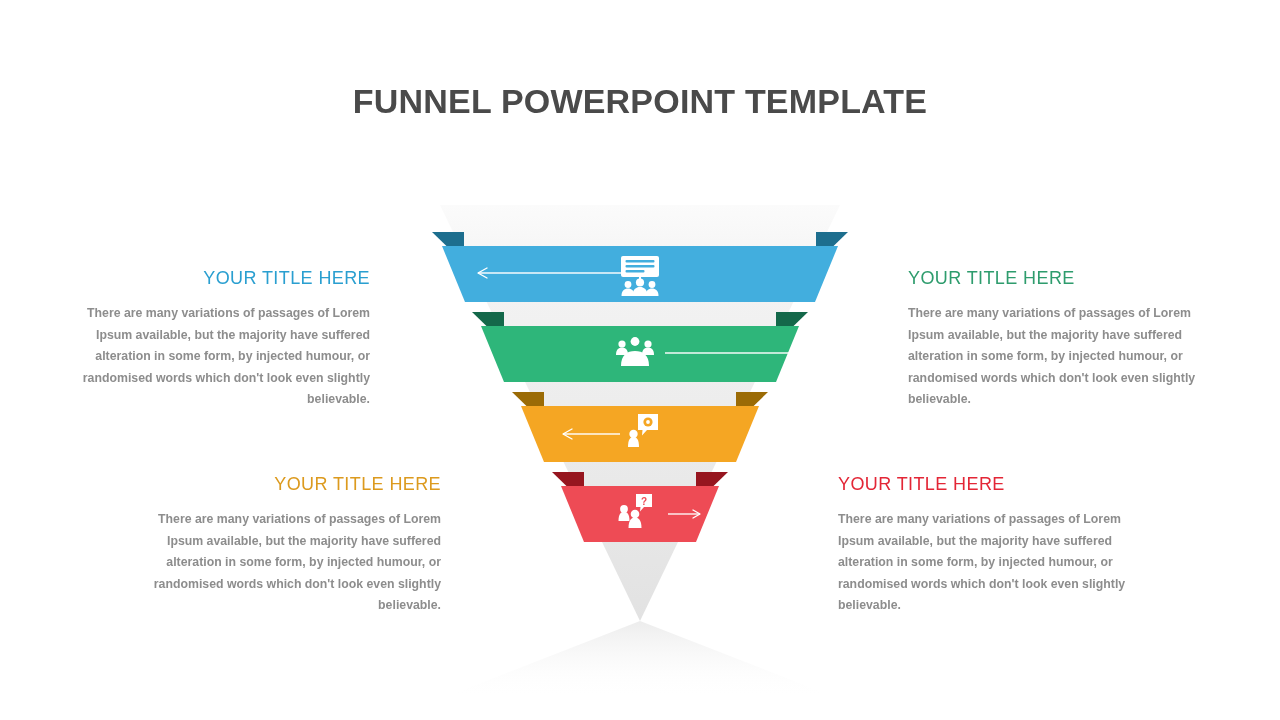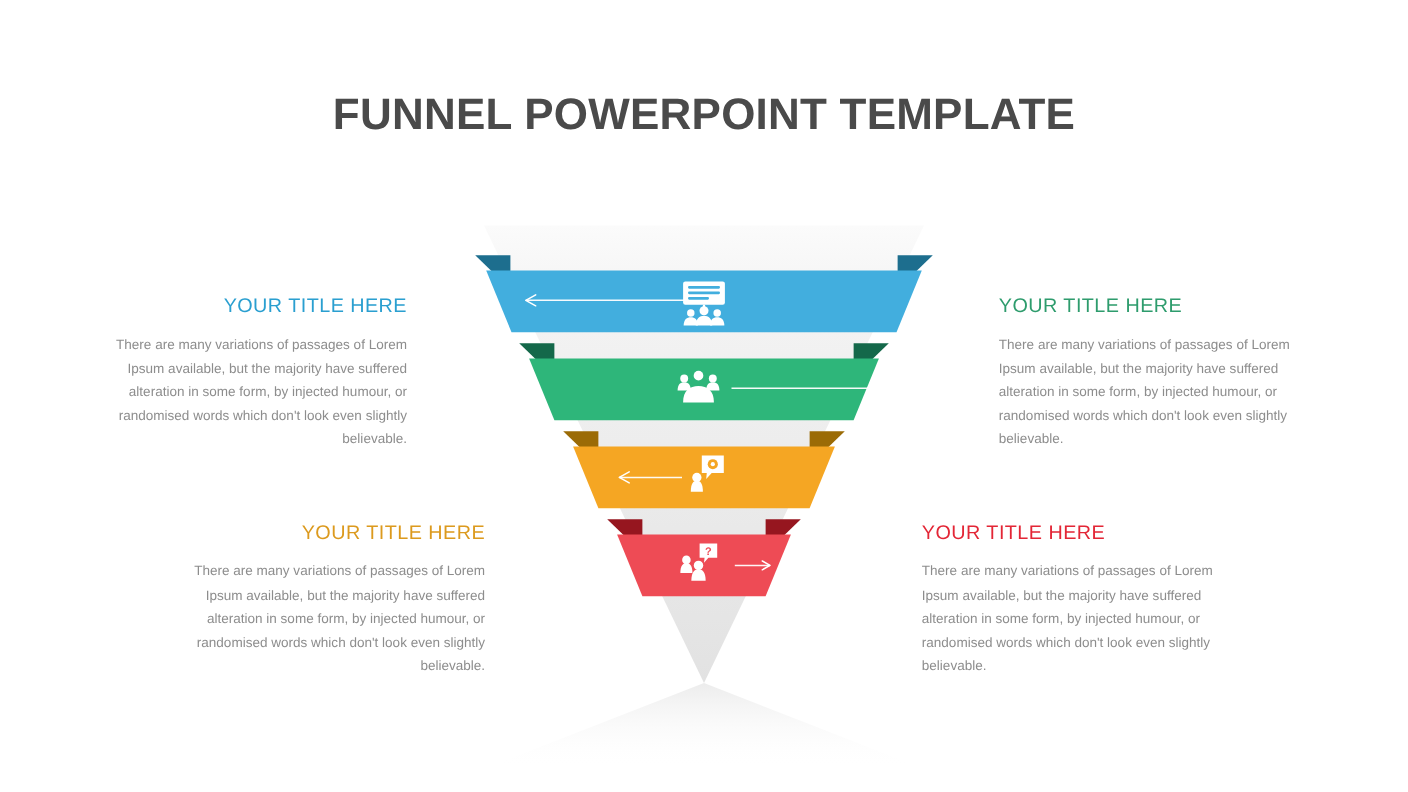--- a/index.html
+++ b/index.html
@@ -24,21 +24,21 @@
     background: #ffffff;
   }
 
   
   #page-title {
     position: absolute;
     left: 0;
     top: 82px;
     width: 1280px;
     text-align: center;
-    font-size: 40px;
+    font-size: 34px;
     font-weight: bold;
     letter-spacing: 0.2px;
     color: #4a4a4a;
     white-space: nowrap;
   }
 
   
   .text-block {
     position: absolute;
     width: 290px;
@@ -47,20 +47,21 @@
     font-size: 18px;
     letter-spacing: 0.4px;
     margin: 15px 0 14px 0;
     font-weight: normal;
   }
   .block-body {
     font-size: 12.3px;
     line-height: 21.6px;
     color: #8d8d8d;
     margin: 0;
+    font-weight: bold;
   }
 
   #block-1 { left: 80px;  top: 253px; text-align: right; }
   #block-2 { left: 908px; top: 253px; text-align: left;  }
   #block-3 { left: 151px; top: 459px; text-align: right; }
   #block-4 { left: 838px; top: 459px; text-align: left;  }
 
   
   #funnel-wrap {
     position: absolute;

